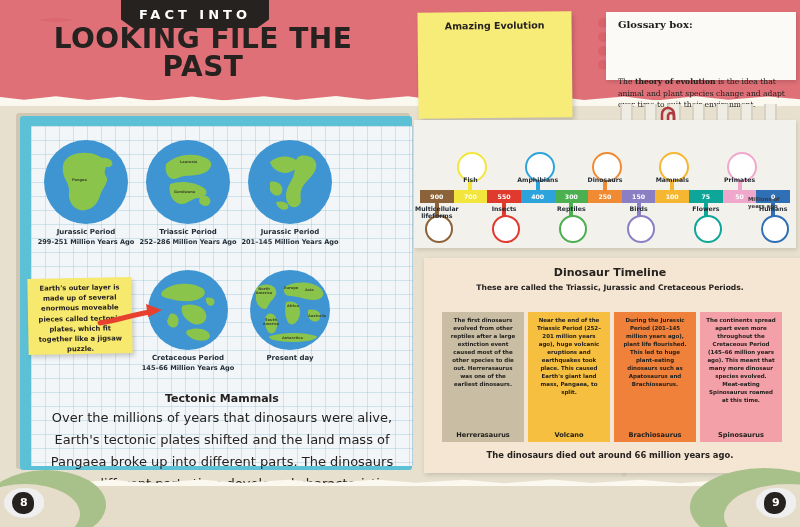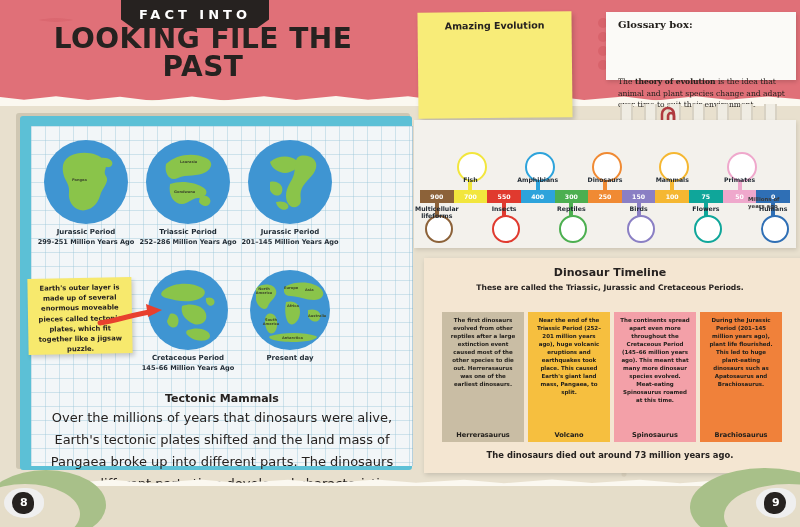--- a/index.html
+++ b/index.html
@@ -374,30 +374,30 @@
     </div>
     <div class="cards" id="dino-cards">
         <div class="dcard" style="background: rgb(201, 189, 164);">
           <div class="txt"><b>The first dinosaurs</b><span> evolved from other reptiles after a large extinction event caused most of the other species to die out. Herrerasaurus was one of the earliest dinosaurs.</span></div>
           <div class="cap">Herrerasaurus</div>
         </div>
         <div class="dcard" style="background: rgb(246, 191, 63);">
           <div class="txt"><span>Near the end of the </span><b>Triassic Period</b><span> (252–201 million years ago), huge volcanic eruptions and earthquakes took place. This caused Earth's giant land mass, Pangaea, to split.</span></div>
           <div class="cap">Volcano</div>
         </div>
+        <div class="dcard" style="background: rgb(240, 129, 58);">
+          <div class="txt"><span>During the </span><b>Jurassic Period</b><span> (201–145 million years ago), plant life flourished. This led to huge plant-eating dinosaurs such as Apatosaurus and Brachiosaurus.</span></div>
+          <div class="cap">Brachiosaurus</div>
+        </div>
         <div class="dcard" style="background: rgb(243, 160, 168);">
           <div class="txt"><span>The continents spread apart even more throughout the </span><b>Cretaceous Period</b><span> (145–66 million years ago). This meant that many more dinosaur species evolved. Meat-eating Spinosaurus roamed at this time.</span></div>
           <div class="cap">Spinosaurus</div>
         </div>
-        <div class="dcard" style="background: rgb(240, 129, 58);">
-          <div class="txt"><span>During the </span><b>Jurassic Period</b><span> (201–145 million years ago), plant life flourished. This led to huge plant-eating dinosaurs such as Apatosaurus and Brachiosaurus.</span></div>
-          <div class="cap">Brachiosaurus</div>
-        </div>
       </div>
-    <div class="dino-foot">The dinosaurs died out around 73 million years ago.</div>
+    <div class="dino-foot">The dinosaurs died out around 66 million years ago.</div>
   </div>
 
   <div class="bottom-torn"></div>
   <div class="bottom-strip"></div>
   <div class="hill" style="left:-14px;top:470px;width:120px;height:70px;background:#a8c089;"></div>
   <div class="hill" style="left:-30px;top:484px;width:110px;height:60px;background:#e5ddc9;"></div>
   <div class="hill" style="left:690px;top:468px;width:150px;height:78px;background:#a8c089;"></div>
   <div class="hill" style="left:724px;top:484px;width:130px;height:64px;background:#e5ddc9;"></div>
 
   <div class="pagenum" style="left:4px;top:488px;">

